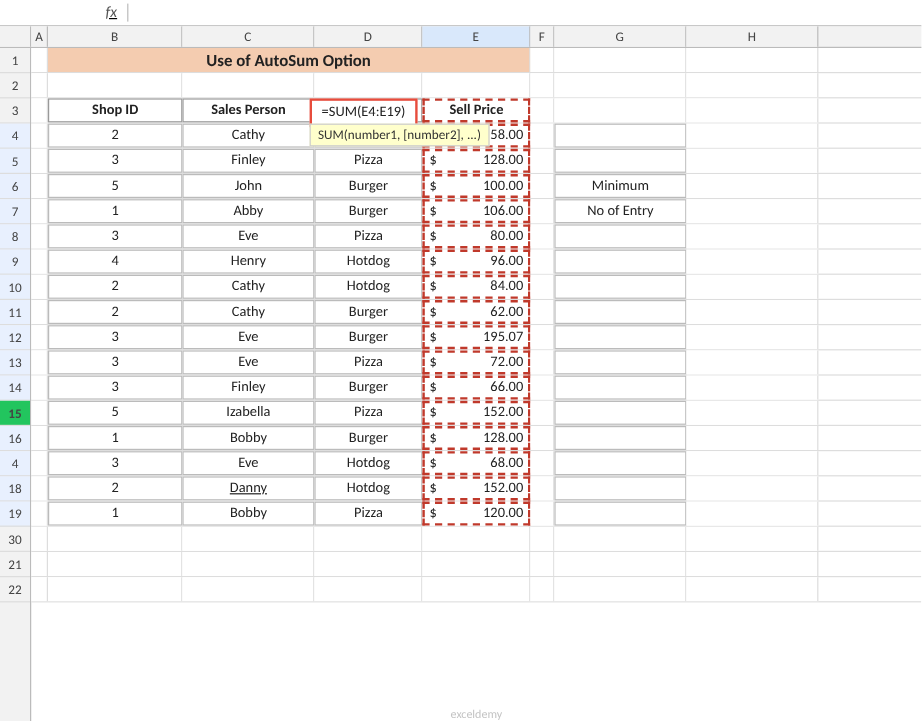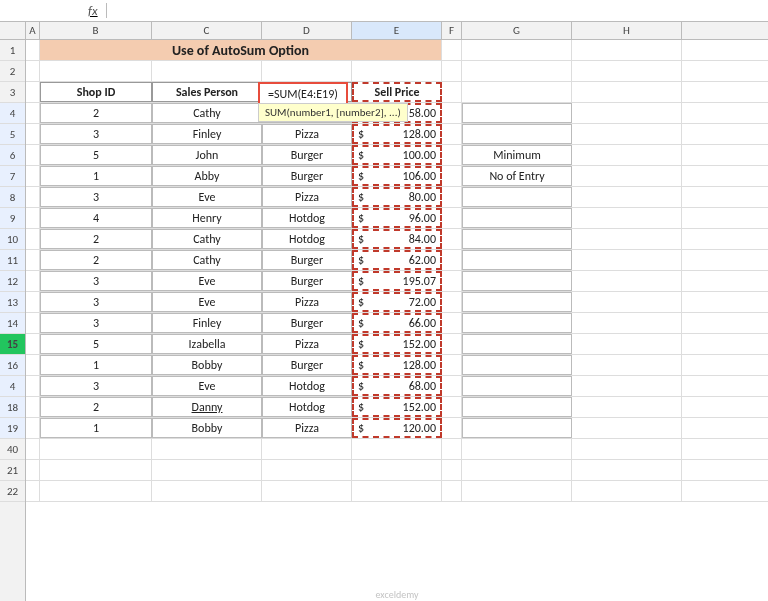--- a/index.html
+++ b/index.html
@@ -276,21 +276,21 @@
         <div class="row-num" style="background: rgb(232, 240, 254);">10</div>
         <div class="row-num" style="background: rgb(232, 240, 254);">11</div>
         <div class="row-num" style="background: rgb(232, 240, 254);">12</div>
         <div class="row-num" style="background: rgb(232, 240, 254);">13</div>
         <div class="row-num" style="background: rgb(232, 240, 254);">14</div>
         <div class="row-num" style="background: #22c55e; font-weight: bold;">15</div>
         <div class="row-num" style="background: rgb(232, 240, 254);">16</div>
         <div class="row-num" style="background: rgb(232, 240, 254);">4</div>
         <div class="row-num" style="background: rgb(232, 240, 254);">18</div>
         <div class="row-num" style="background: rgb(232, 240, 254);">19</div>
-        <div class="row-num">40</div>
+        <div class="row-num">30</div>
         <div class="row-num">21</div>
         <div class="row-num">22</div>
       </div>
 
     <div class="grid-content" id="grid-content">
 
       <div class="grid-row">
           <div class="cell col-a"></div>
           <div class="cell title-cell merged-title">Use of AutoSum Option</div>
           <div class="cell col-f"></div>

